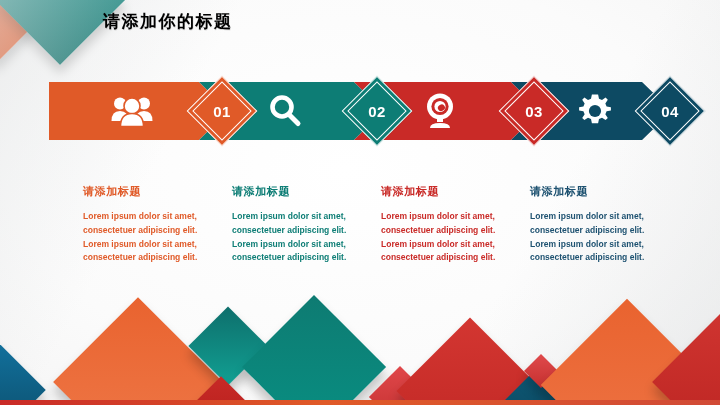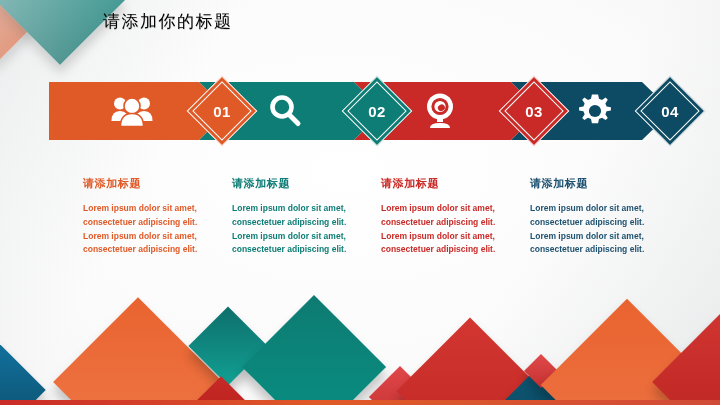--- a/index.html
+++ b/index.html
@@ -45,21 +45,21 @@
     position: absolute;
     left: 103px;
     top: 8px;
     height: 26px;
     display: flex;
     align-items: center;
   }
   #title-text {
     font-family: "Liberation Serif", "DejaVu Serif", serif;
     font-size: 17px;
-    font-weight: normal;
+    font-weight: bold;
     letter-spacing: 1.5px;
     white-space: nowrap;
     text-shadow: 0.5px 0.5px 0 rgba(0,0,0,0.12);
   }
 
   
   #banner {
     position: absolute;
     left: 49px;
     top: 82px;
@@ -121,21 +121,21 @@
   .col {
     position: absolute;
     top: 172px;
     width: 136px;
   }
   .col-head {
     font-family: "Liberation Serif", "DejaVu Serif", serif;
     font-size: 11px;
     font-weight: bold;
     letter-spacing: 0.6px;
-    margin: 4px 0 11px 0;
+    margin: 12px 0 11px 0;
     white-space: nowrap;
   }
   .col-body {
     font-size: 8.5px;
     font-weight: bold;
     line-height: 1.62;
     margin: 0;
   }
 
   svg { display: block; }

